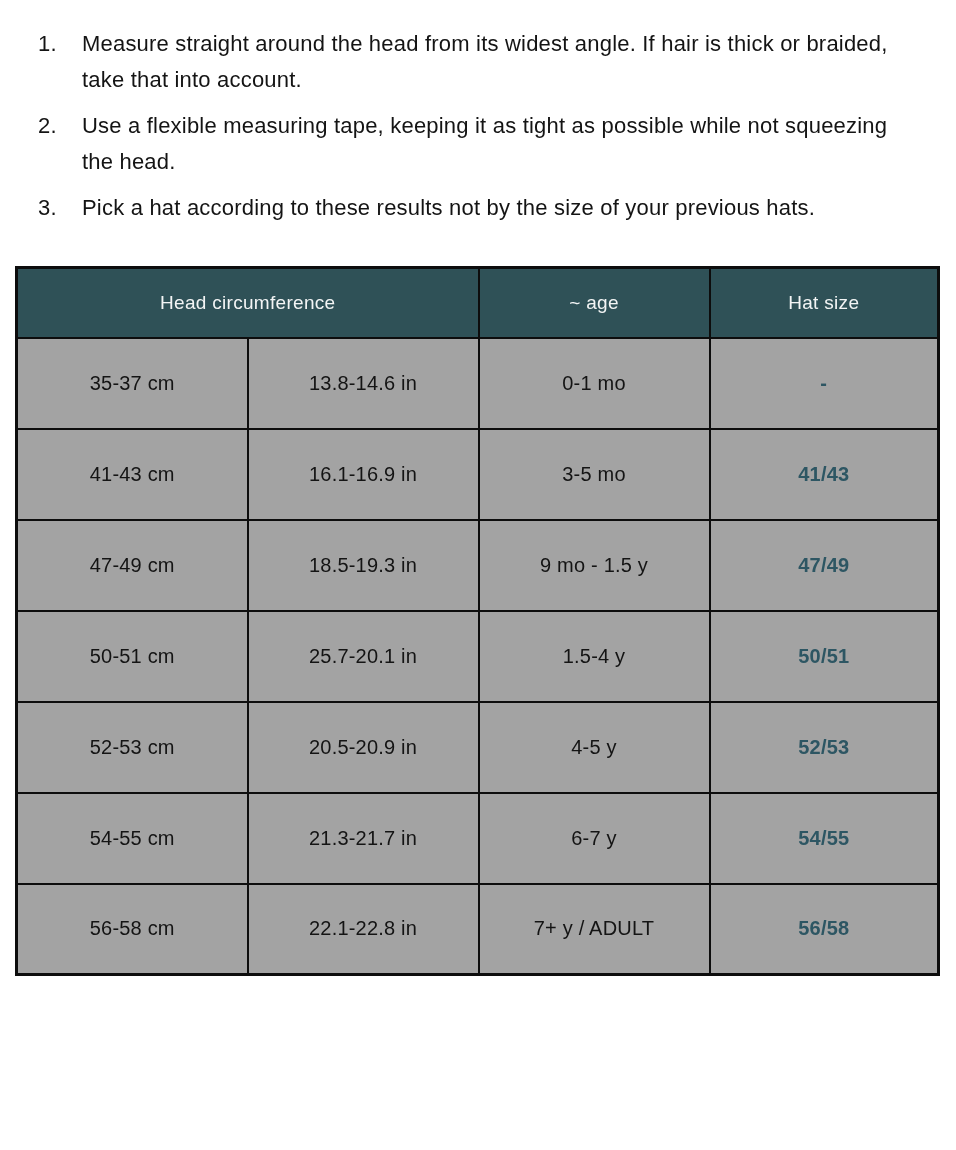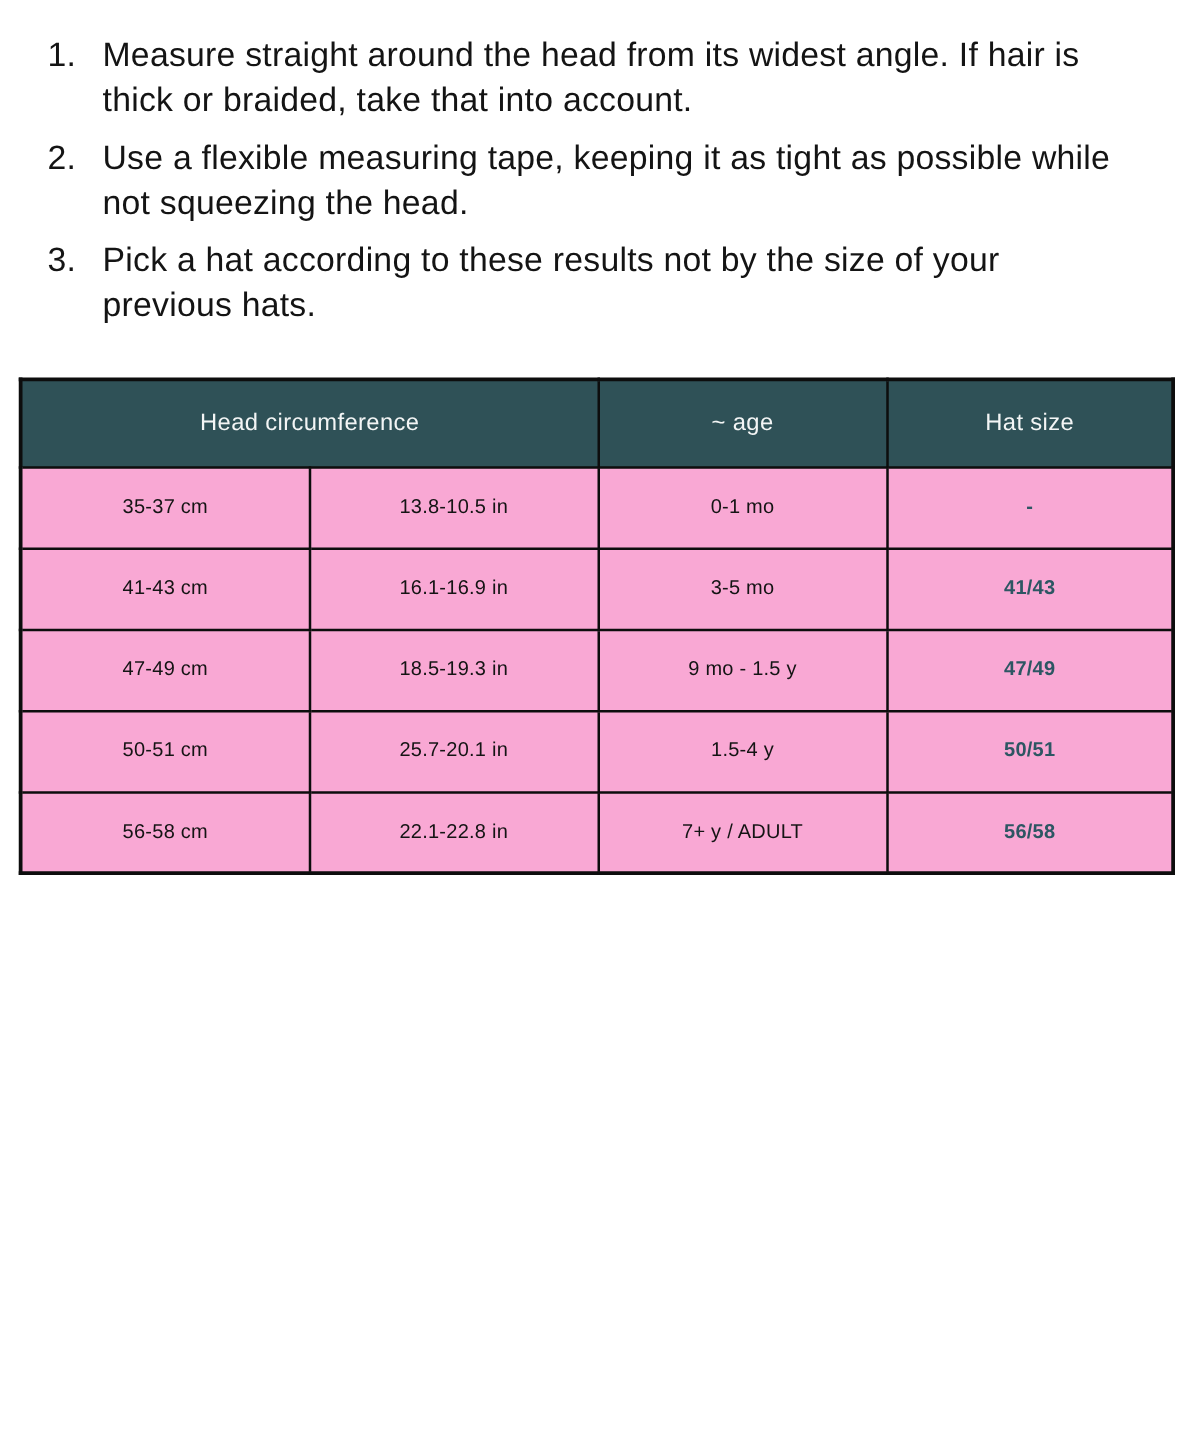--- a/index.html
+++ b/index.html
@@ -27,21 +27,21 @@
     list-style: none;
     counter-reset: step;
     padding: 26px 0 0 38px;
     max-width: 900px;
   }
   .instructions li {
     counter-increment: step;
     position: relative;
     padding-left: 44px;
     max-width: 860px;
-    font-size: 27px;
+    font-size: 22px;
     line-height: 36px;
     letter-spacing: 0.2px;
     margin-bottom: 10px;
   }
   .instructions li::before {
     content: counter(step) ".";
     position: absolute;
     left: 0;
     top: 0;
   }
@@ -61,24 +61,24 @@
   }
   .size-table thead th {
     background: var(--header-bg);
     color: var(--header-text);
     font-weight: 400;
     font-size: 19px;
     height: 70px;
     letter-spacing: 0.3px;
   }
   .size-table tbody td {
-    height: 65px;
-    font-size: 16px;
+    height: 91px;
+    font-size: 20px;
     letter-spacing: 0.2px;
-    background: #f9a8d4;
+    background: #a3a3a3;
   }
   .size-table td.hat {
     color: var(--hat-accent);
     font-weight: bold;
   }
 </style>
 </head>
 <body>
 
 <div class="page">
@@ -99,21 +99,21 @@
     <thead>
       <tr>
         <th colspan="2">Head circumference</th>
         <th>~ age</th>
         <th>Hat size</th>
       </tr>
     </thead>
     <tbody>
       <tr>
         <td>35-37 cm</td>
-        <td>13.8-10.5 in</td>
+        <td>13.8-14.6 in</td>
         <td>0-1 mo</td>
         <td class="hat">-</td>
       </tr>
       <tr>
         <td>41-43 cm</td>
         <td>16.1-16.9 in</td>
         <td>3-5 mo</td>
         <td class="hat">41/43</td>
       </tr>
       <tr>
@@ -122,20 +122,32 @@
         <td>9 mo - 1.5 y</td>
         <td class="hat">47/49</td>
       </tr>
       <tr>
         <td>50-51 cm</td>
         <td>25.7-20.1 in</td>
         <td>1.5-4 y</td>
         <td class="hat">50/51</td>
       </tr>
       <tr>
+        <td>52-53 cm</td>
+        <td>20.5-20.9 in</td>
+        <td>4-5 y</td>
+        <td class="hat">52/53</td>
+      </tr>
+      <tr>
+        <td>54-55 cm</td>
+        <td>21.3-21.7 in</td>
+        <td>6-7 y</td>
+        <td class="hat">54/55</td>
+      </tr>
+      <tr>
         <td>56-58 cm</td>
         <td>22.1-22.8 in</td>
         <td>7+ y / ADULT</td>
         <td class="hat">56/58</td>
       </tr>
     </tbody>
   </table>
 
 </div>
 

